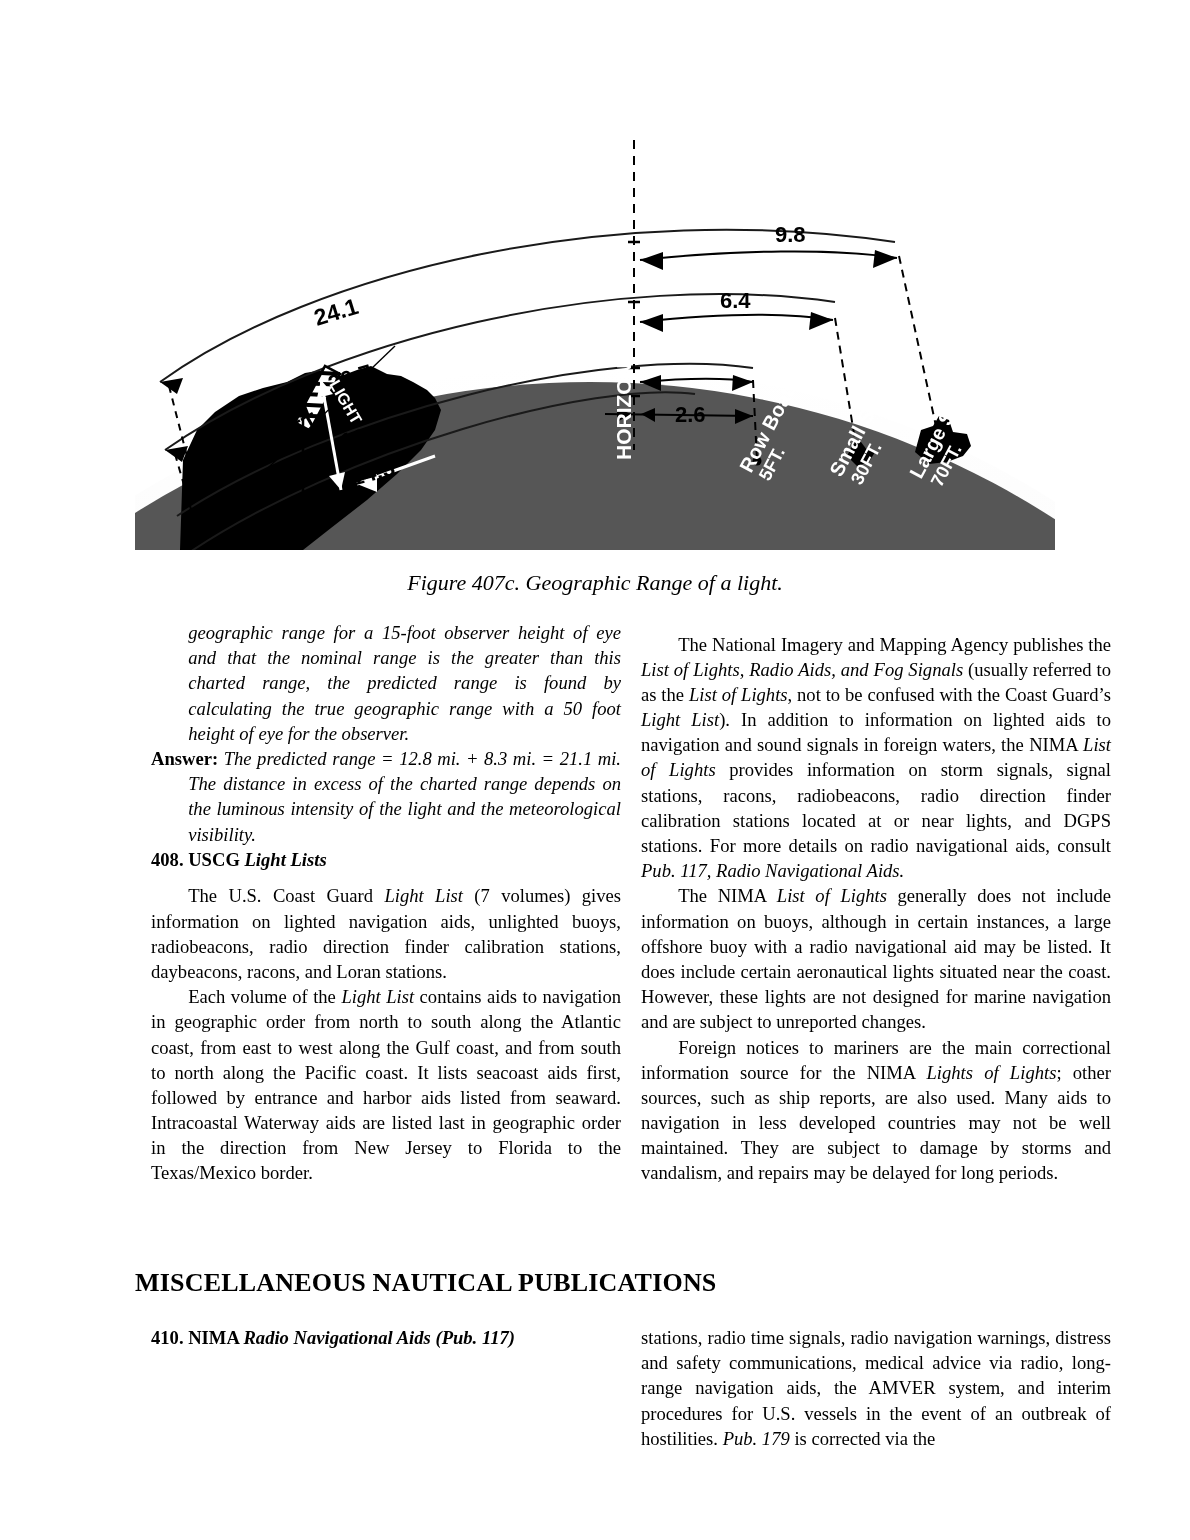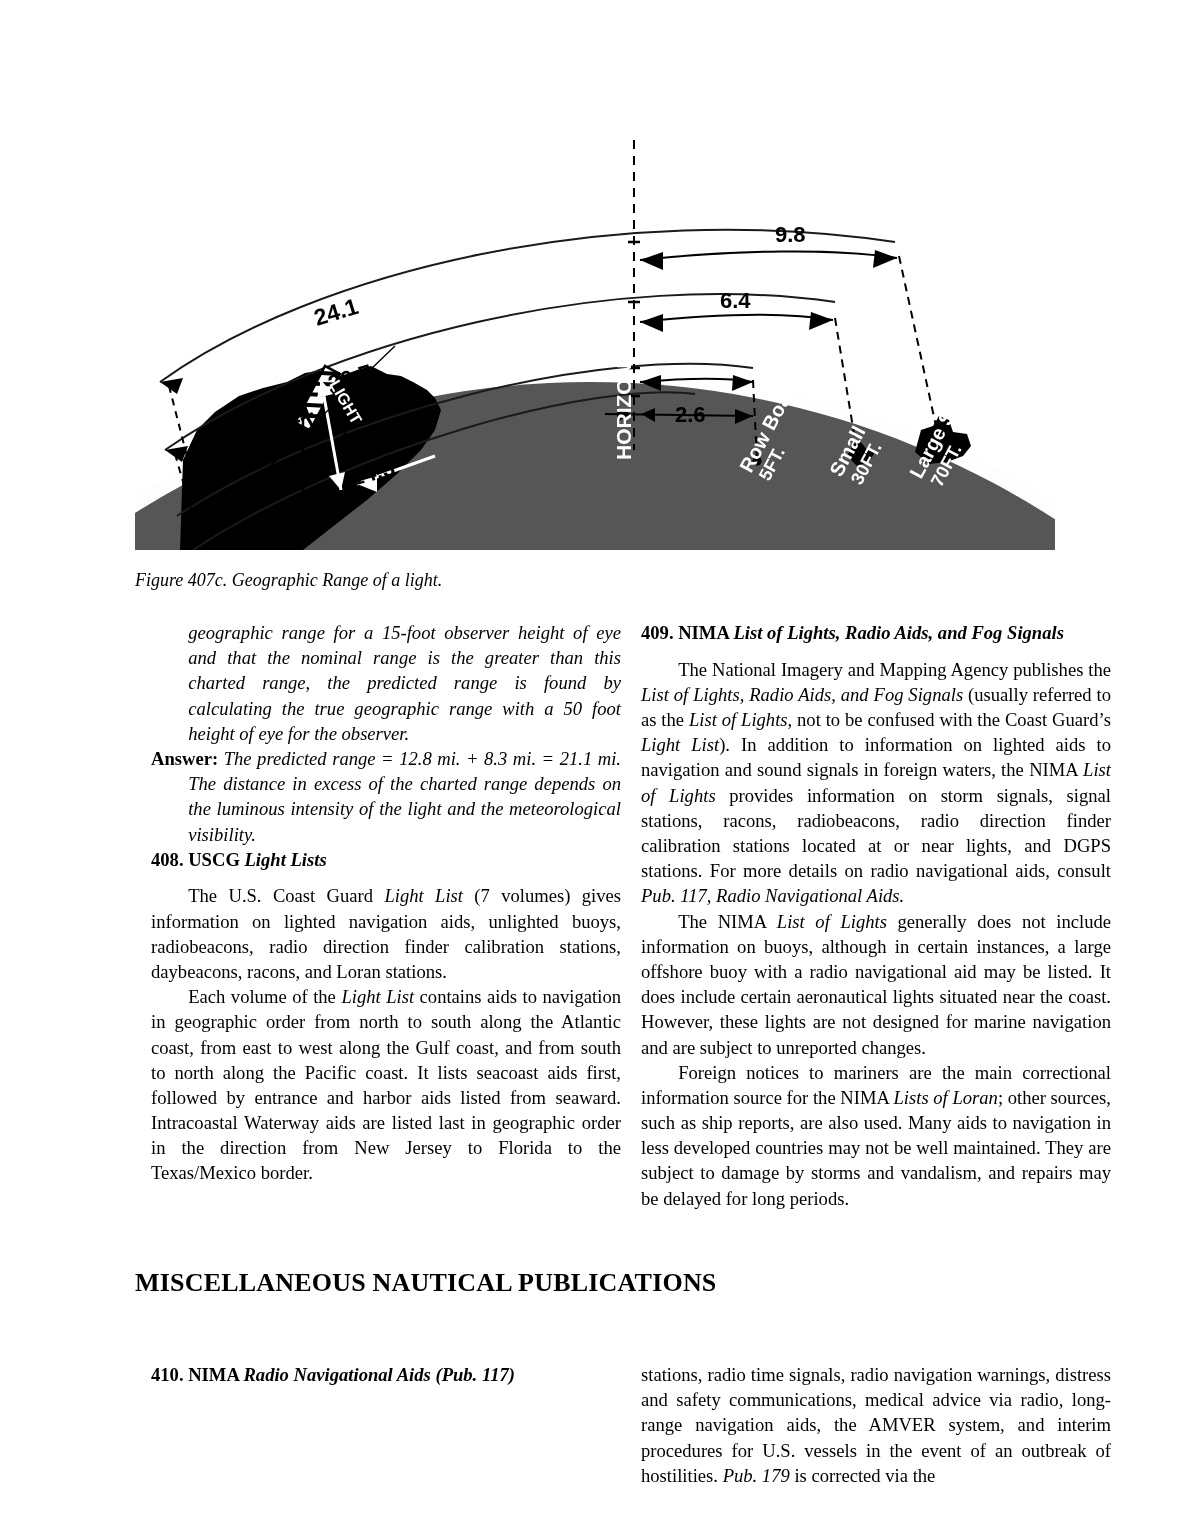--- a/index.html
+++ b/index.html
@@ -57,23 +57,23 @@
     top: 0;
     left: 0;
     width: 920px;
     height: 420px;
   }
   .figure-caption {
     position: absolute;
     top: 440px;
     left: 0;
     width: 920px;
-    text-align: left;
+    text-align: center;
     font-style: italic;
-    font-size: 18px;
+    font-size: 22px;
   }
 
   
   .col {
     position: absolute;
     width: 470px;
     font-size: 18.6px;
     line-height: 1.355;
     text-align: justify;
     margin-left: 16px;
@@ -124,21 +124,21 @@
     top: 1268px;
     left: 135px;
     width: 920px;
     margin: 0;
     text-align: left;
     font-size: 26px;
     font-weight: bold;
     letter-spacing: 0.2px;
   }
 
-  .col-lower { top: 1362px; font-family: Liberation Serif, serif; }
+  .col-lower { top: 1325px; font-family: Liberation Serif, serif; }
 
   i, em { font-style: italic; }
   b, strong { font-weight: bold; }
 
   
   .fig-label {
     font-family: "Liberation Sans", "DejaVu Sans", sans-serif;
     font-weight: bold;
   }
 </style>
@@ -294,27 +294,26 @@
     <h3 class="section-head gap-before"><span>408. USCG </span><i>Light Lists</i></h3>
 
     <p class="gap-small"><span>The U.S. Coast Guard </span><i>Light List</i><span> (7 volumes) gives information on lighted navigation aids, unlighted buoys, radiobeacons, radio direction finder calibration stations, daybeacons, racons, and Loran stations.</span></p>
 
     <p><span>Each volume of the </span><i>Light List</i><span> contains aids to navigation in geographic order from north to south along the Atlantic coast, from east to west along the Gulf coast, and from south to north along the Pacific coast. It lists seacoast aids first, followed by entrance and harbor aids listed from seaward. Intracoastal Waterway aids are listed last in geographic order in the direction from New Jersey to Florida to the Texas/Mexico border.</span></p>
 
   </div>
 
   <div class="col col-right col-upper">
 
-    <h3 class="section-head"><span>409. NIMA </span><i>List of Lights, Radio Aids, and Fog Signals</i></h3>
 
     <p class="gap-small"><span>The National Imagery and Mapping Agency publishes the </span><i>List of Lights, Radio Aids, and Fog Signals</i><span> (usually referred to as the </span><i>List of Lights</i><span>, not to be confused with the Coast Guard’s </span><i>Light List</i><span>). In addition to information on lighted aids to navigation and sound signals in foreign waters, the NIMA </span><i>List of Lights</i><span> provides information on storm signals, signal stations, racons, radiobeacons, radio direction finder calibration stations located at or near lights, and DGPS stations. For more details on radio navigational aids, consult </span><i>Pub. 117, Radio Navigational Aids.</i></p>
 
     <p><span>The NIMA </span><i>List of Lights</i><span> generally does not include information on buoys, although in certain instances, a large offshore buoy with a radio navigational aid may be listed. It does include certain aeronautical lights situated near the coast. However, these lights are not designed for marine navigation and are subject to unreported changes.</span></p>
 
-    <p><span>Foreign notices to mariners are the main correctional information source for the NIMA </span><i>Lists of Loran</i><span>; other sources, such as ship reports, are also used. Many aids to navigation in less developed countries may not be well maintained. They are subject to damage by storms and vandalism, and repairs may be delayed for long periods.</span></p>
+    <p><span>Foreign notices to mariners are the main correctional information source for the NIMA </span><i>Lights of Lights</i><span>; other sources, such as ship reports, are also used. Many aids to navigation in less developed countries may not be well maintained. They are subject to damage by storms and vandalism, and repairs may be delayed for long periods.</span></p>
   </div>
 
   <h2 class="center-head">MISCELLANEOUS NAUTICAL PUBLICATIONS</h2>
 
   <div class="col col-left col-lower">
     <h3 class="section-head"><span>410. NIMA </span><i>Radio Navigational Aids (Pub. 117)</i></h3>
 
   </div>
 
   <div class="col col-right col-lower">

